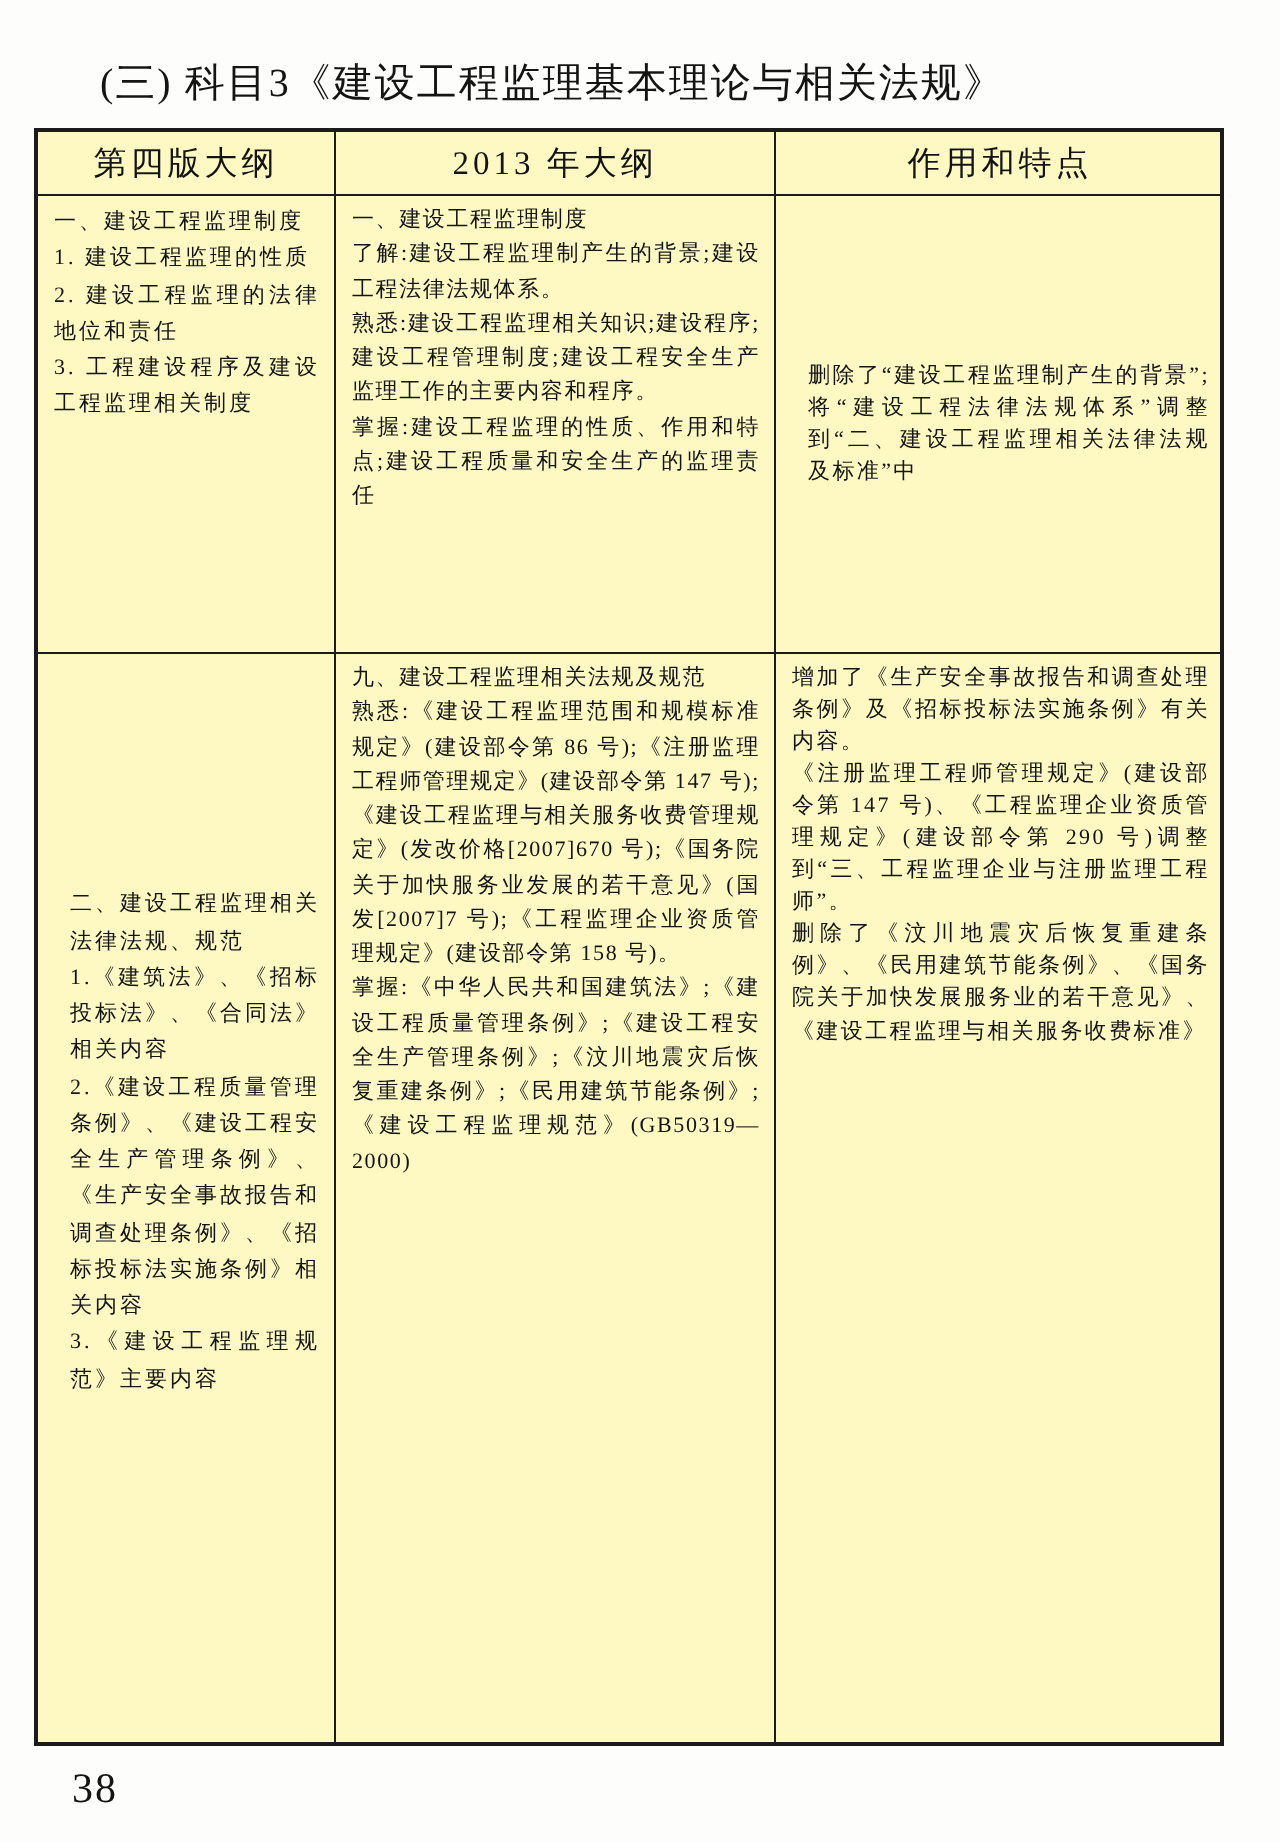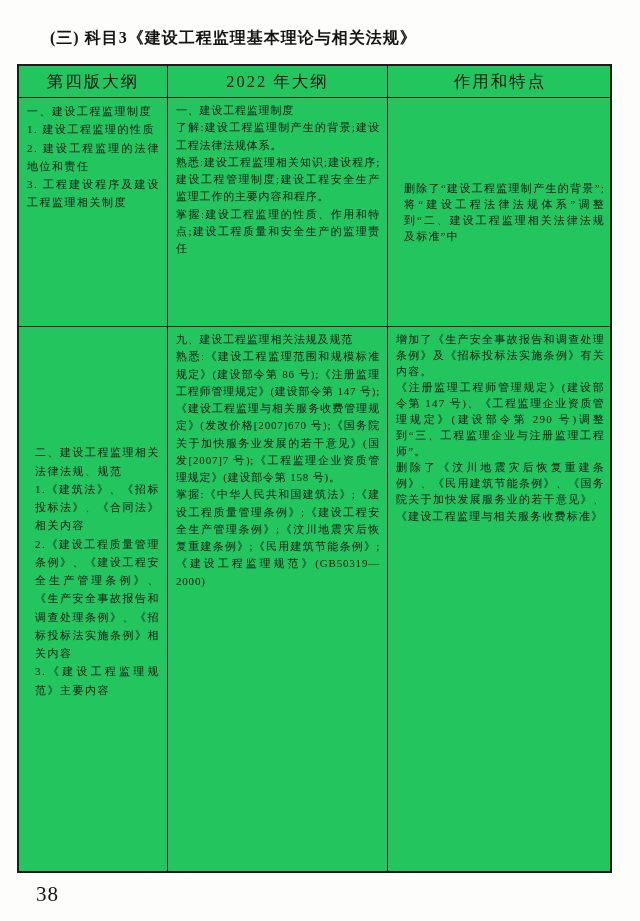--- a/index.html
+++ b/index.html
@@ -11,34 +11,34 @@
   .page {
     position: relative;
     width: 640px; height: 921px;
     background: #fdfdfb;
     color: #141414;
     overflow: hidden;
   }
   .title {
     position: absolute;
     top: 28px; left: 50px;
-    font-size: 16px;
-    font-weight: bold;
+    font-size: 20px;
+    font-weight: normal;
     letter-spacing: 1px;
     white-space: nowrap;
   }
   .cmp-table {
     position: absolute;
     top: 64px; left: 17px;
     width: 595px;
     display: grid;
     grid-template-columns: 148px 220px 225px;
     grid-template-rows: 31px 229px 545px;
     border: 2px solid #1b1b1b;
-    background: #22c55e;
+    background: #fef9c3;
   }
   .cell {
     border-left: 1px solid #1b1b1b;
     border-top: 1px solid #1b1b1b;
     padding: 4px 7px 4px 8px;
     font-size: 11px;
     line-height: 1.52;
     text-align: justify;
     white-space: pre-line;
     overflow: hidden;
@@ -73,21 +73,21 @@
 </head>
 <body>
 
 <div class="page">
 
   <h1 class="title">(三) 科目3《建设工程监理基本理论与相关法规》</h1>
 
   <div class="cmp-table">
 
     <div class="cell th head-row first-col">第四版大纲</div>
-    <div class="cell th head-row">2022 年大纲</div>
+    <div class="cell th head-row">2013 年大纲</div>
     <div class="cell th head-row">作用和特点</div>
 
     <div class="cell first-col col-old">一、建设工程监理制度
 1. 建设工程监理的性质
 2. 建设工程监理的法律地位和责任
 3. 工程建设程序及建设工程监理相关制度</div>
     <div class="cell col-new">一、建设工程监理制度
 了解:建设工程监理制产生的背景;建设工程法律法规体系。
 熟悉:建设工程监理相关知识;建设程序;建设工程管理制度;建设工程安全生产监理工作的主要内容和程序。
 掌握:建设工程监理的性质、作用和特点;建设工程质量和安全生产的监理责任</div>

